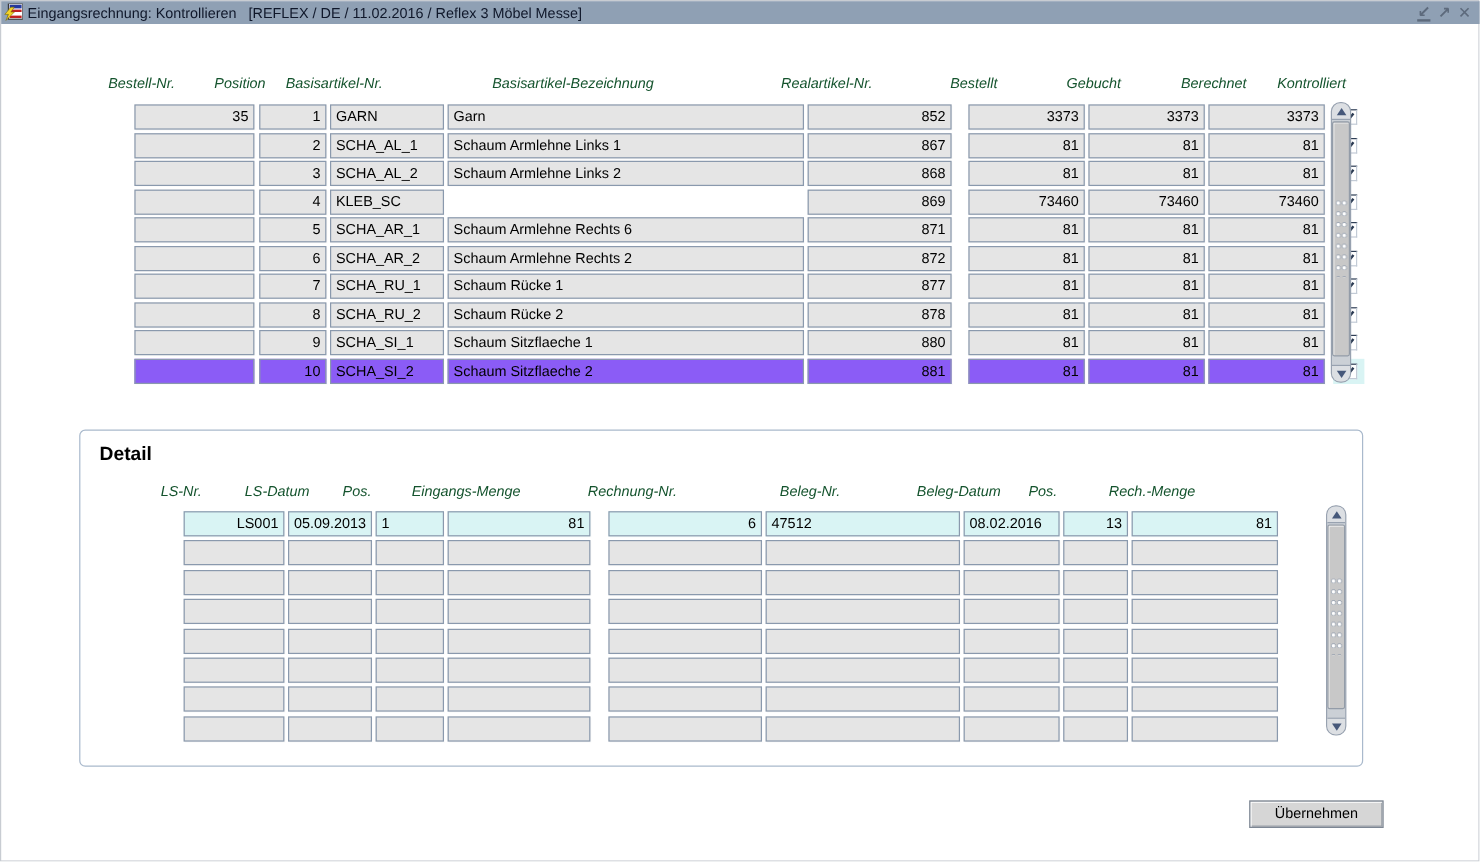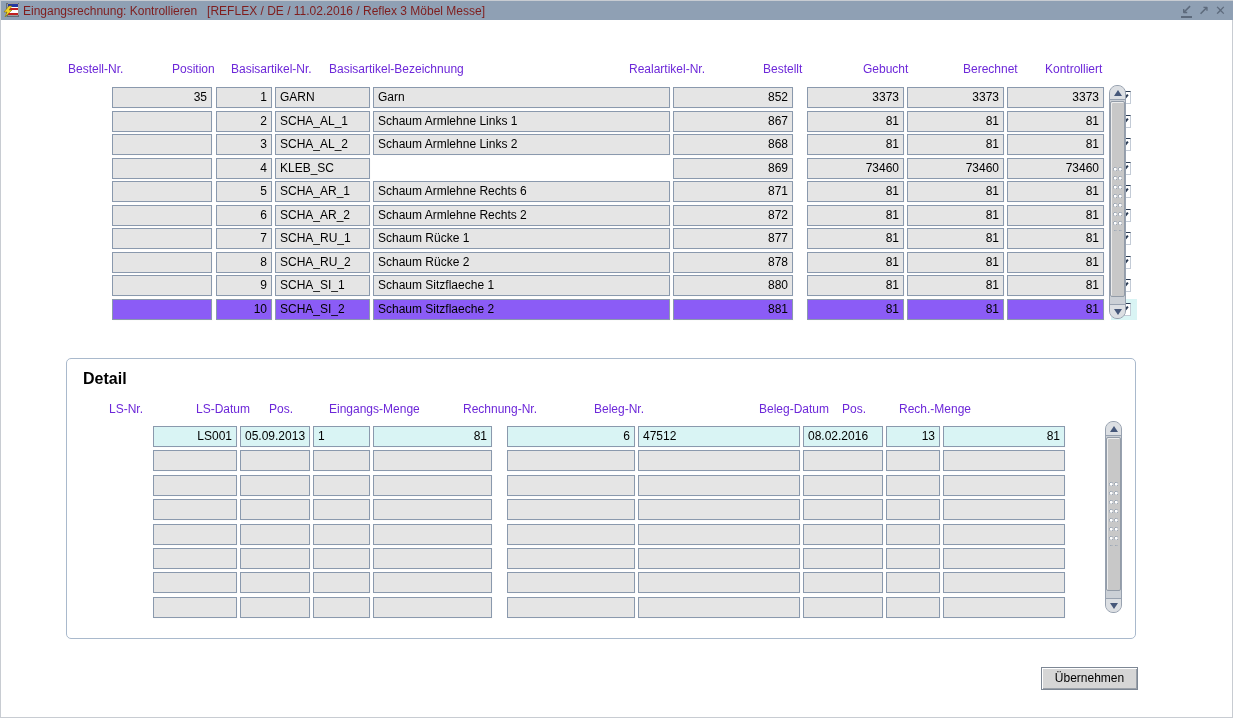--- a/index.html
+++ b/index.html
@@ -13,21 +13,21 @@
   }
   .app { position:absolute; inset:0; background:#fff; border:1px solid #c8ccd2; }
 
   
   .titlebar {
     position:absolute; left:0; top:0; width:1233px; height:19px;
     background:#8fa0b4; display:flex; align-items:center;
   }
   .app-icon { width:16px; height:15px; margin-left:2px; flex:0 0 auto; }
   .title-text {
-    color:#7f1d1d; font-size:12px; margin-left:4px; white-space:pre;
+    color:#0f172a; font-size:12px; margin-left:4px; white-space:pre;
     overflow:hidden; flex:1 1 auto;
   }
   .win-controls { display:flex; align-items:center; gap:6px; margin-right:8px; color:#5d6a7c; }
   .win-btn { font-size:13px; font-weight:bold; line-height:13px; cursor:default; }
   .win-btn.min { border-bottom:2px solid #5d6a7c; }
 
   
   .cell {
     position:absolute; top:0; height:21px;
     background:#e5e5e5;
@@ -43,22 +43,22 @@
   .d-row { margin-bottom:3.4px; }
   .g-row.sel .cell { background:#8b5cf6; }
   .d-row.sel .cell { background:#d9f4f4; }
 
   
   .c1{left:67px;width:100px}.c2{left:171px;width:56px}.c3{left:230px;width:95px}
   .c4{left:328px;width:297px}.c5{left:628px;width:120px}.c6{left:762px;width:97px}
   .c7{left:862px;width:97px}.c8{left:962px;width:97px}
 
   .hdr {
-    position:absolute; height:15px; white-space:nowrap;
-    font-size:12px; color:#6d28d9;
+    position:absolute; height:15px; text-align:center; white-space:nowrap;
+    font-size:12px; color:#14532d;font-style:italic;
   }
   .hdr-main { position:absolute; left:0; top:61px; width:1233px; height:15px; }
   .h9{left:1044px;width:96px}
 
   
   .chk-wrap {
     position:absolute; left:1066px; top:0; width:26px; height:21px;
     display:flex; align-items:center; justify-content:center;
   }
   .g-row.sel .chk-wrap { background:#d9f4f4; }
@@ -103,21 +103,21 @@
   .hdr-detail { position:absolute; left:0; top:401px; width:1233px; height:15px; }
   .d1{left:108px;width:84px}.d2{left:195px;width:70px}.d3{left:268px;width:57px}
   .d4{left:328px;width:119px}.d5{left:462px;width:128px}.d6{left:593px;width:162px}
   .d7{left:758px;width:80px}.d8{left:841px;width:54px}.d9{left:898px;width:122px}
 
   .grid-rows { position:absolute; left:0; top:86px; width:1233px; }
   .detail-rows { position:absolute; left:0; top:425px; width:1233px; }
 
   
   .btn {
-    position:absolute; left:1040px; top:666px; width:97px; height:23px;
+    position:absolute; left:1040px; top:666px; width:112px; height:23px;
     background:#d6d6d6; border:1px solid #7d8794;
     box-shadow:inset 1px 1px 0 #ffffff, inset -1px -1px 0 #9aa0a8;
     font-size:12px; text-align:center; line-height:21px; cursor:default;
   }
 </style>
 </head>
 <body>
 
 <div class="app">
 

